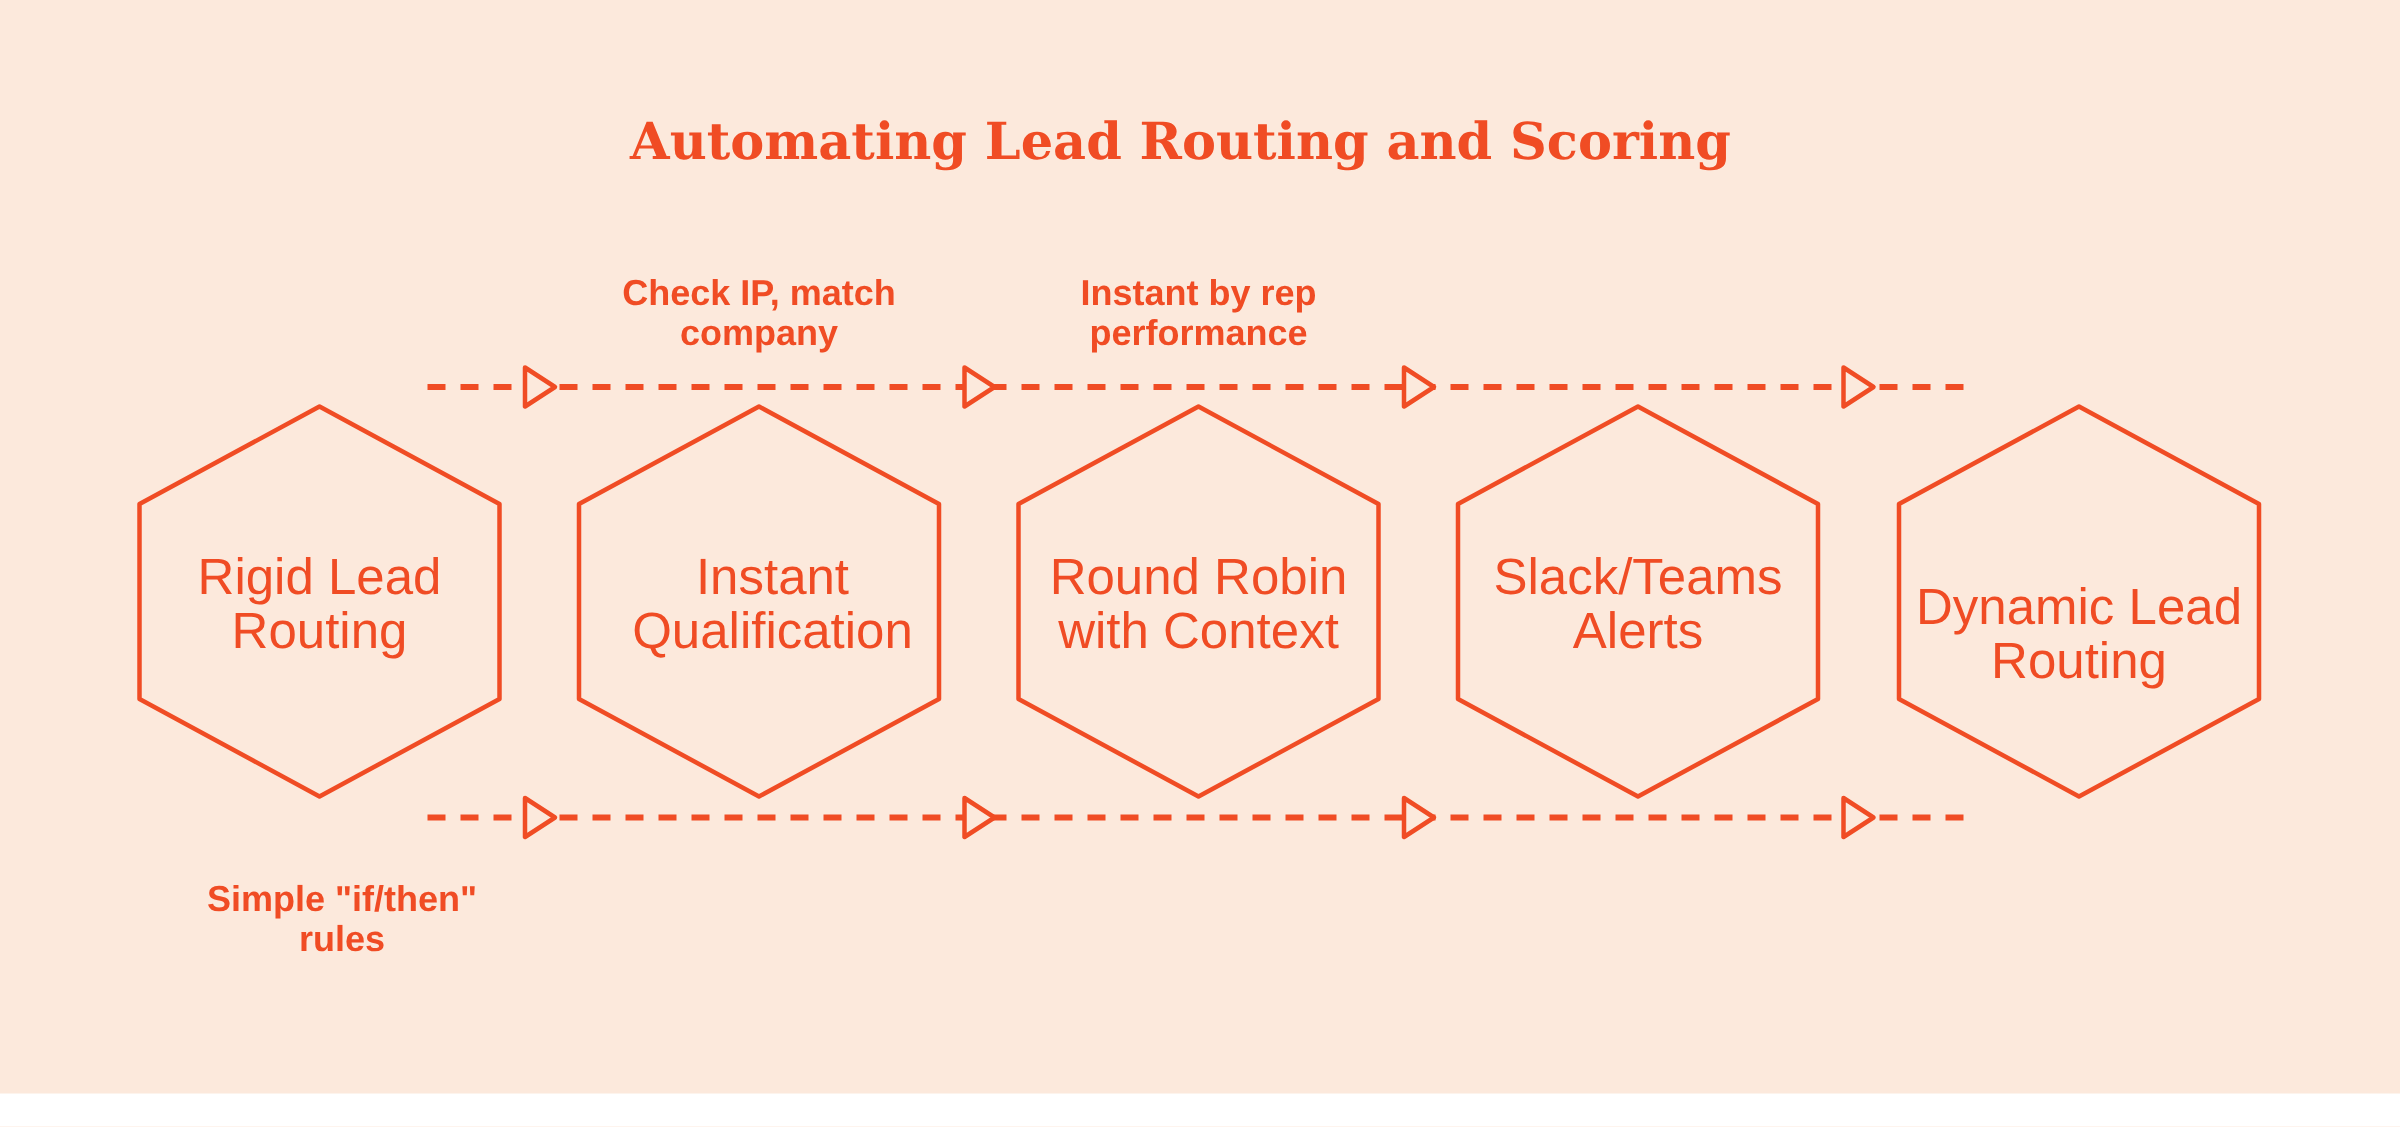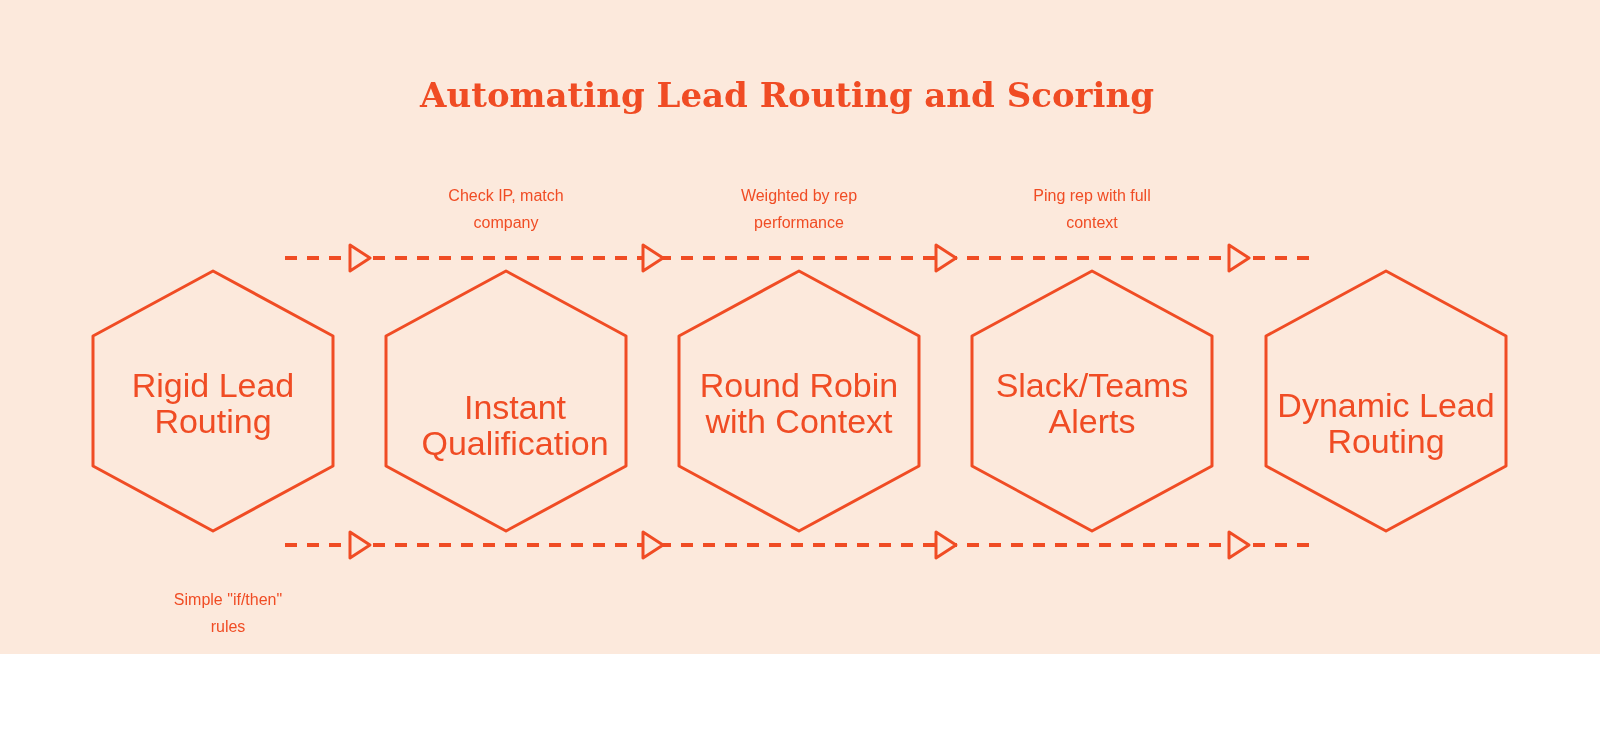--- a/index.html
+++ b/index.html
@@ -6,21 +6,21 @@
     --background: #FCE9DC;
     --accent: #F04C24;
   }
   * { box-sizing: border-box; }
   html, body { margin: 0; padding: 0; }
   body { background: #fff; }
 
   .canvas {
     position: relative;
     width: 1600px;
-    height: 654px;
+    height: 729px;
     background: var(--background);
     overflow: hidden;
     font-family: "Liberation Sans", sans-serif;
   }
 
   .title {
     position: absolute;
     top: 74px;
     left: 787px;
     transform: translateX(-50%);
@@ -72,23 +72,23 @@
     line-height: 36px;
     font-weight: 400;
   }
 
   .note {
     position: absolute;
     transform: translateX(-50%);
     text-align: center;
     white-space: pre-line;
     color: var(--accent);
-    font-size: 16px;
+    font-size: 24px;
     line-height: 27px;
-    font-weight: 400;
+    font-weight: 700;
   }
 </style>
 </head>
 <body>
 
 <div class="canvas">
 
   <svg class="layer" viewBox="0 0 1600 751" aria-hidden="true">
 
     <line class="conn" x1="285" y1="258" x2="1313" y2="258"></line>
@@ -109,32 +109,30 @@
     <polygon class="arrow" points="350,532 370,545 350,558"></polygon>
     <polygon class="arrow" points="643,532 663,545 643,558"></polygon>
     <polygon class="arrow" points="936,532 956,545 936,558"></polygon>
     <polygon class="arrow" points="1229,532 1249,545 1229,558"></polygon>
   </svg>
 
   <div class="title">Automating Lead Routing and Scoring</div>
 
   <div class="hex-label" style="left:213px; top:403px;">Rigid Lead
 Routing</div>
-  <div class="hex-label" style="left:506px; top:425px;padding-left:18px;">Instant
+  <div class="hex-label" style="left:506px; top:403px;padding-left:18px;">Instant
 Qualification</div>
   <div class="hex-label" style="left:1092px; top:403px;">Slack/Teams
 Alerts</div>
   <div class="hex-label" style="left:799px; top:403px;">Round Robin
 with Context</div>
   <div class="hex-label" style="left:1386px; top:423px;">Dynamic Lead
 Routing</div>
 
   <div class="note" style="left:506px; top:182px;">Check IP, match
 company</div>
-  <div class="note" style="left:799px; top:182px;">Weighted by rep
+  <div class="note" style="left:799px; top:182px;">Instant by rep
 performance</div>
-  <div class="note" style="left:1092px; top:182px;">Ping rep with full
-context</div>
 
   <div class="note" style="left:228px; top:586px;">Simple "if/then"
 rules</div>
 
 </div>
 
 </body></html>

